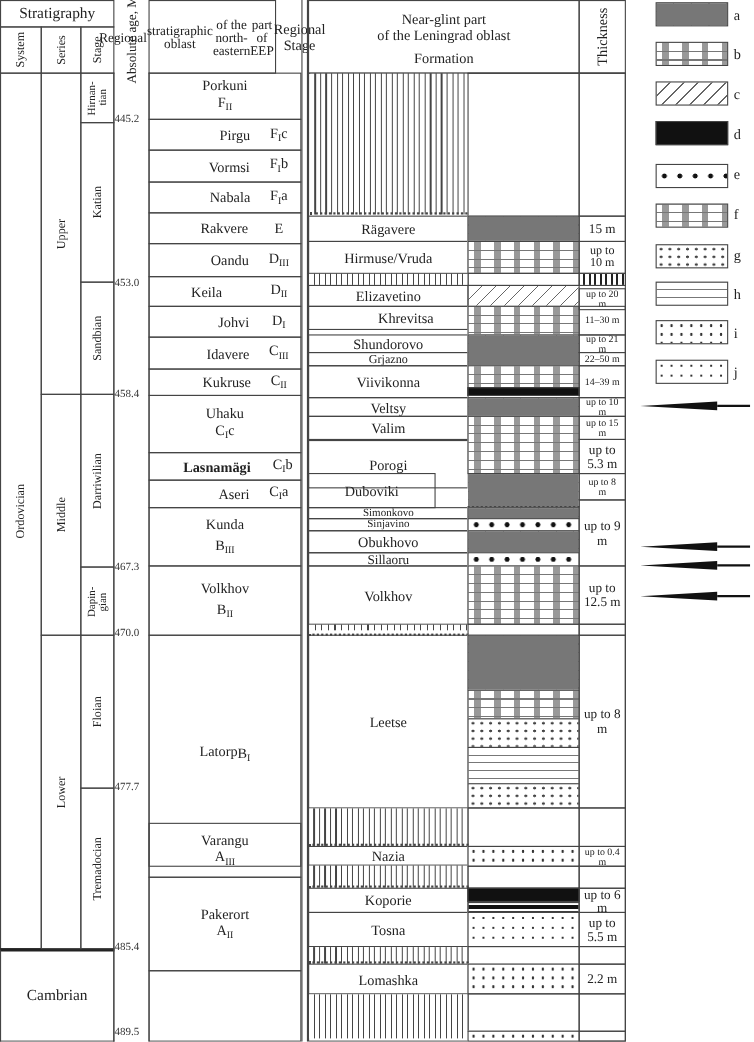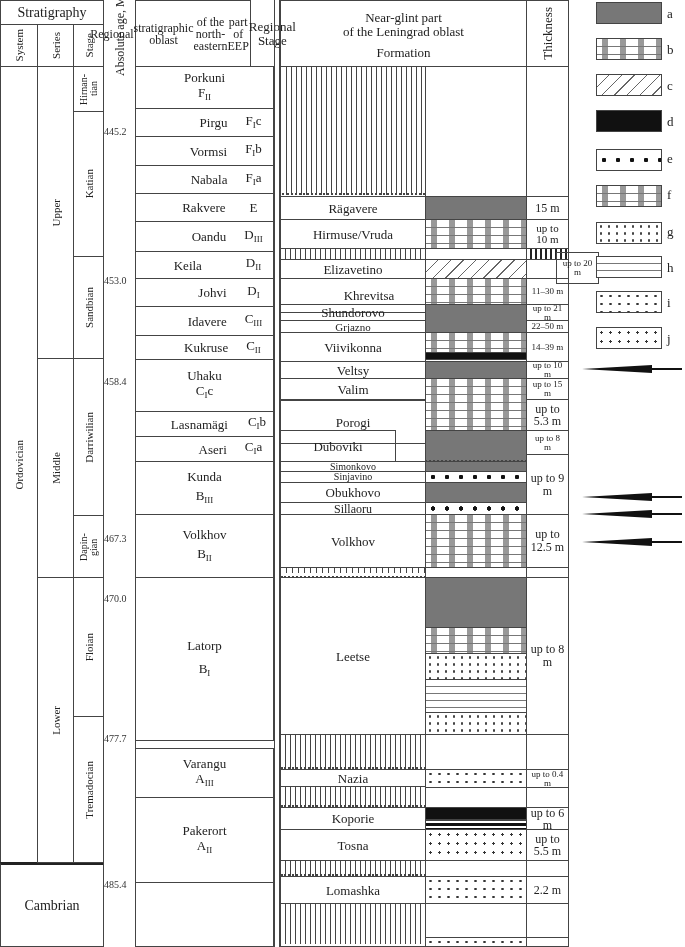--- a/index.html
+++ b/index.html
@@ -5,21 +5,21 @@
   html,body{margin:0;padding:0;background:#fff;}
   body{width:685px;height:947px;position:relative;overflow:hidden;font-family:"Liberation Serif","DejaVu Serif",serif;color:#222;}
   .abs{position:absolute;box-sizing:border-box;}
   .cell{position:absolute;box-sizing:border-box;border:1px solid #444;display:flex;align-items:center;justify-content:center;text-align:center;}
   .vt{writing-mode:vertical-rl;transform:rotate(180deg);white-space:nowrap;}
   .hdr{font-size:13px;line-height:14px;}
   .sm{font-size:11px;line-height:12px;}
   .stage{font-size:13px;line-height:15px;}
   .tk{font-size:11px;line-height:11px;}
   .tks{font-size:9px;line-height:9px;}
-  .age{position:absolute;font-size:10px;color:#333;left:104px;margin-top:23px;}
+  .age{position:absolute;font-size:10px;color:#333;left:104px;}
   .idx{font-size:13px;}
   sub{font-size:9px;vertical-align:-3px;}
   .lith{position:absolute;box-sizing:border-box;border:1px solid #444;}
   .p-a{background:
     linear-gradient(#777,#777) 0 0/100% 1px,
     repeating-linear-gradient(180deg,transparent 0 7px,#777 7px 8px),
     repeating-linear-gradient(90deg,transparent 0 15px,#888 15px 16px);background-color:#fff;}
   .p-b{background:
     repeating-linear-gradient(180deg,transparent 0 7px,#777 7px 8px),
     repeating-linear-gradient(90deg,transparent 0 5px,#999 5px 11px,transparent 11px 18px);background-color:#fff;}
@@ -158,36 +158,36 @@
   </div>
 <div class="cell stage" style="left:135px;top:335px;width:139px;height:25px;">
     <span style="width:80px;text-align:right;margin-right:18px;">Kukruse</span>
     <span class="idx"><span>C</span><sub>II</sub></span>
   </div>
 <div class="cell stage" style="left:135px;top:359px;width:139px;height:53px;flex-direction:column;">
     <span>Uhaku</span>
     <span class="idx"><span>C</span><sub>I</sub><span>c</span></span>
   </div>
 <div class="cell stage" style="left:135px;top:411px;width:139px;height:26px;">
-    <span style="width:85px;text-align:right;margin-right:20px;">Lasnamägi</span>
+    <span style="width:85px;text-align:right;margin-right:20px;font-weight:bold;">Lasnamägi</span>
     <span class="idx"><span>C</span><sub>I</sub><span>b</span></span>
   </div>
 <div class="cell stage" style="left:135px;top:436px;width:139px;height:26px;">
     <span style="width:80px;text-align:right;margin-right:18px;">Aseri</span>
     <span class="idx"><span>C</span><sub>I</sub><span>a</span></span>
   </div>
 <div class="cell stage" style="left:135px;top:461px;width:139px;height:54px;flex-direction:column;">
     <span>Kunda</span>
     <span class="idx" style="margin-top:4px;"><span>B</span><sub>III</sub></span>
   </div>
 <div class="cell stage" style="left:135px;top:514px;width:139px;height:64px;flex-direction:column;">
     <span>Volkhov</span>
     <span class="idx" style="margin-top:4px;"><span>B</span><sub>II</sub></span>
   </div>
-<div class="cell stage" style="left:135px;top:577px;width:139px;height:164px;flex-direction:column;">
+<div class="cell stage" style="left:135px;top:577px;width:139px;height:211px;flex-direction:row;">
     <span>Latorp</span>
     <span class="idx" style="margin-top:8px;"><span>B</span><sub>I</sub></span>
   </div>
 <div class="cell stage" style="left:135px;top:748px;width:139px;height:50px;flex-direction:column;">
     <span>Varangu</span>
     <span class="idx"><span>A</span><sub>III</sub></span>
   </div>
 <div class="cell stage" style="left:135px;top:797px;width:139px;height:86px;flex-direction:column;">
     <span>Pakerort</span>
     <span class="idx"><span>A</span><sub>II</sub></span>
@@ -200,21 +200,21 @@
 <div class="cell stage" style="left:280px;top:196px;width:146px;height:24px;">
     <span>Rägavere</span>
   </div>
 <div class="cell stage" style="left:280px;top:219px;width:146px;height:30px;">
     <span>Hirmuse/Vruda</span>
   </div>
 <div class="abs hiatus" style="left:281px;top:249px;width:145px;height:10px;"></div>
 <div class="cell stage" style="left:280px;top:259px;width:146px;height:20px;">
     <span>Elizavetino</span>
   </div>
-<div class="cell stage" style="left:280px;top:278px;width:146px;height:35px;padding-left:32px;">
+<div class="cell stage" style="left:280px;top:278px;width:146px;height:22px;padding-left:32px;">
     <span>Khrevitsa</span>
   </div>
 <div class="cell stage" style="left:280px;top:304px;width:146px;height:17px;">
     <span>Shundorovo</span>
   </div>
 <div class="cell sm" style="left:280px;top:320px;width:146px;height:13px;font-size:11px;">
     <span>Grjazno</span>
   </div>
 <div class="cell stage" style="left:280px;top:332px;width:146px;height:30px;">
     <span>Viivikonna</span>
@@ -302,21 +302,21 @@
 <div class="lith p-i" style="left:425px;top:937px;width:102px;height:10px;"></div>
 
 <div class="cell tk" style="left:526px;top:66px;width:43px;height:131px;"></div>
 <div class="cell tk" style="left:526px;top:196px;width:43px;height:24px;font-size:12px;">
     <span>15 m</span>
   </div>
 <div class="cell tk" style="left:526px;top:219px;width:43px;height:30px;">
     <span style="width:30px;">up to 10 m</span>
   </div>
 <div class="cell hiatus" style="left:526px;top:248px;width:43px;height:12px;background:repeating-linear-gradient(90deg,#fff 0 3px,#222 3px 5px);"></div>
-<div class="cell tks" style="left:526px;top:252px;width:43px;height:32px;margin-left:30px;">
+<div class="cell tks" style="left:526px;top:262px;width:43px;height:20px;">
     <span style="width:30px;">up to 20 m</span>
   </div>
 <div class="cell tks" style="left:526px;top:278px;width:43px;height:27px;">
     <span>11–30 m</span>
   </div>
 <div class="cell tks" style="left:526px;top:304px;width:43px;height:17px;">
     <span style="width:30px;">up to 21 m</span>
   </div>
 <div class="cell tks" style="left:526px;top:320px;width:43px;height:13px;">
     <span>22–50 m</span>

